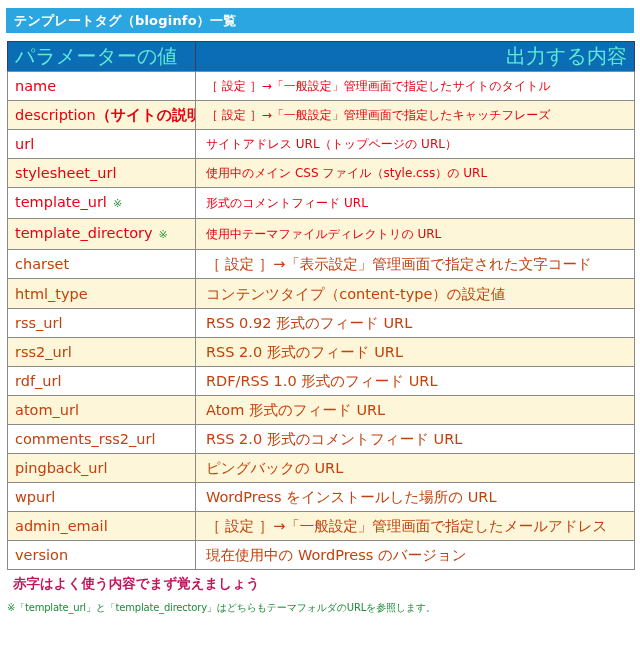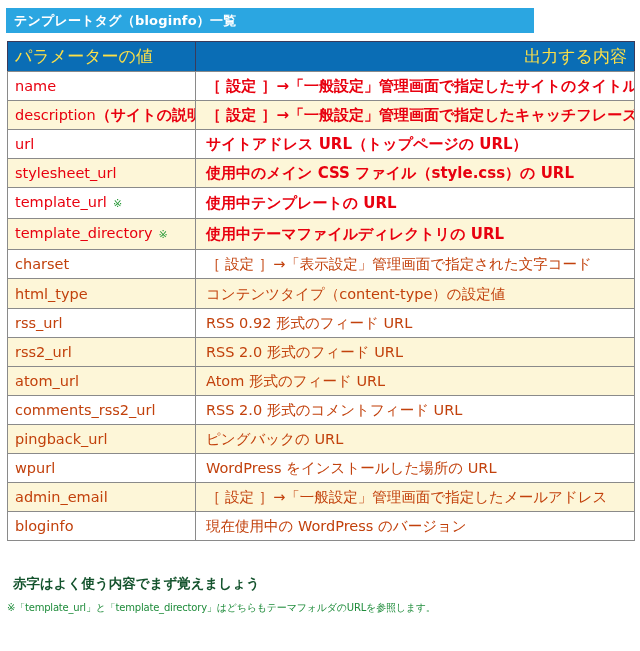--- a/index.html
+++ b/index.html
@@ -1,57 +1,57 @@
 <!DOCTYPE html>
 <html><head>
   <meta charset="utf-8">
   <style>
     * { box-sizing: border-box; margin: 0; padding: 0; }
     html, body { width: 640px; height: 651px; background: #ffffff; overflow: hidden; }
     body { font-family: "DejaVu Sans", "Liberation Sans", sans-serif; position: relative; }
 
     .title-bar {
-      position: absolute; left: 6px; top: 8px; width: 528px; height: 25px;
+      position: absolute; left: 6px; top: 8px; width: 628px; height: 25px;
       background: #2ba6e1; color: #ffffff;
       font-weight: bold; font-size: 13px; line-height: 25px;
       padding-left: 8px; letter-spacing: 0.2px;
     }
 
     table.tags {
       position: absolute; left: 7px; top: 41px; width: 627px;
       border-collapse: collapse; table-layout: fixed;
       border: 1px solid #8a8a8a;
     }
     table.tags col.c1 { width: 188px; }
     table.tags col.c2 { width: 439px; }
 
     table.tags th {
-      background: #0a6db5; color: #fde047; font-weight: normal;
-      height: 30px; font-size: 17px; border: 1px solid #3a3a5a;
+      background: #0a6db5; color: #5eead4; font-weight: normal;
+      height: 30px; font-size: 20px; border: 1px solid #3a3a5a;
       border-bottom: 1px solid #8a8a8a;
       padding: 0 7px; text-align: left; white-space: nowrap;
     }
     table.tags th.h2 { text-align: right; padding-left: 40px; }
 
     table.tags td {
       height: 29.1px; font-size: 14.5px; color: #c2410c;
       border: 1px solid #8a8a8a; padding: 0 7px;
       white-space: nowrap; overflow: hidden; line-height: 28px;
     }
     table.tags td.c2 { padding-left: 10px; }
     table.tags tr.alt td { background: #fdf6d8; }
     table.tags tr.white td { background: #ffffff; }
     table.tags tr.important td { color: #e8000f; margin-top: 20px; }
-    table.tags tr.important td.c2 { font-weight: bold; font-size: 15px; }
+    table.tags tr.important td.c2 { font-weight: normal; font-size: 12px; }
     .small-note { font-size: 15px; font-weight: bold; }
     .mark { color: #2a9a3a; font-size: 11px; margin-left: 6px; }
 
     .note-red {
       position: absolute; left: 13px; top: 575px;
-      color: #14532d; font-weight: bold; font-size: 13.5px; white-space: nowrap;
+      color: #be185d; font-weight: bold; font-size: 13.5px; white-space: nowrap;
     }
     .note-green {
       position: absolute; left: 7px; top: 601px;
       color: #1f8c3b; font-weight: normal; font-size: 10px; white-space: nowrap;
       letter-spacing: -0.2px;
       text-align: right;
     }
   </style>
 </head>
 <body>
@@ -81,41 +81,45 @@
     <tr class="white important">
       <td><span>url</span></td>
       <td class="c2">サイトアドレス URL（トップページの URL）</td>
     </tr>
     <tr class="alt important">
       <td><span>stylesheet_url</span></td>
       <td class="c2">使用中のメイン CSS ファイル（style.css）の URL</td>
     </tr>
     <tr class="white important">
       <td><span>template_url</span><span class="mark">※</span></td>
-      <td class="c2">使用中テンプレートの URL</td>
+      <td class="c2">形式のコメントフィード URL</td>
     </tr>
     <tr class="alt important">
       <td><span>template_directory</span><span class="mark">※</span></td>
       <td class="c2">使用中テーマファイルディレクトリの URL</td>
     </tr>
     <tr class="white">
       <td>charset</td>
       <td class="c2">［ 設定 ］→「表示設定」管理画面で指定された文字コード</td>
     </tr>
     <tr class="alt">
       <td>html_type</td>
       <td class="c2">コンテンツタイプ（content-type）の設定値</td>
     </tr>
     <tr class="white">
       <td>rss_url</td>
       <td class="c2">RSS 0.92 形式のフィード URL</td>
     </tr>
     <tr class="alt">
       <td>rss2_url</td>
       <td class="c2">RSS 2.0 形式のフィード URL</td>
+    </tr>
+    <tr class="white">
+      <td>rdf_url</td>
+      <td class="c2">RDF/RSS 1.0 形式のフィード URL</td>
     </tr>
     <tr class="alt">
       <td>atom_url</td>
       <td class="c2">Atom 形式のフィード URL</td>
     </tr>
     <tr class="white">
       <td>comments_rss2_url</td>
       <td class="c2">RSS 2.0 形式のコメントフィード URL</td>
     </tr>
     <tr class="alt">
@@ -124,20 +128,20 @@
     </tr>
     <tr class="white">
       <td>wpurl</td>
       <td class="c2">WordPress をインストールした場所の URL</td>
     </tr>
     <tr class="alt">
       <td>admin_email</td>
       <td class="c2">［ 設定 ］→「一般設定」管理画面で指定したメールアドレス</td>
     </tr>
     <tr class="white">
-      <td>bloginfo</td>
+      <td>version</td>
       <td class="c2">現在使用中の WordPress のバージョン</td>
     </tr>
   </tbody>
 </table>
 
 <div class="note-red">赤字はよく使う内容でまず覚えましょう</div>
 <div class="note-green">※「template_url」と「template_directory」はどちらもテーマフォルダのURLを参照します。</div>
 
 </body></html>

